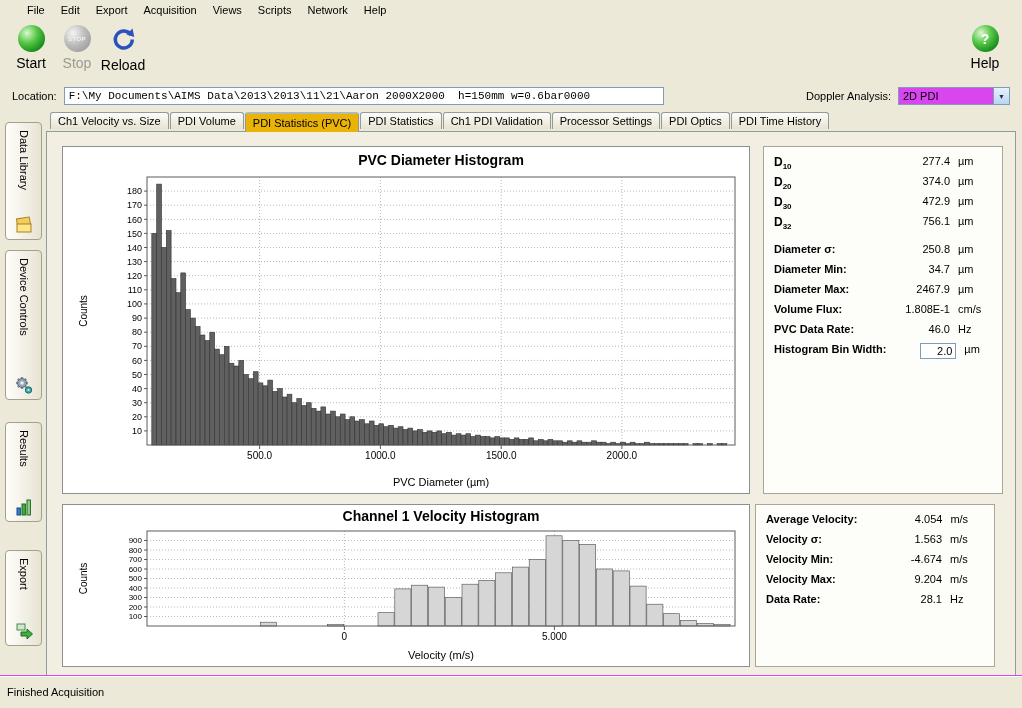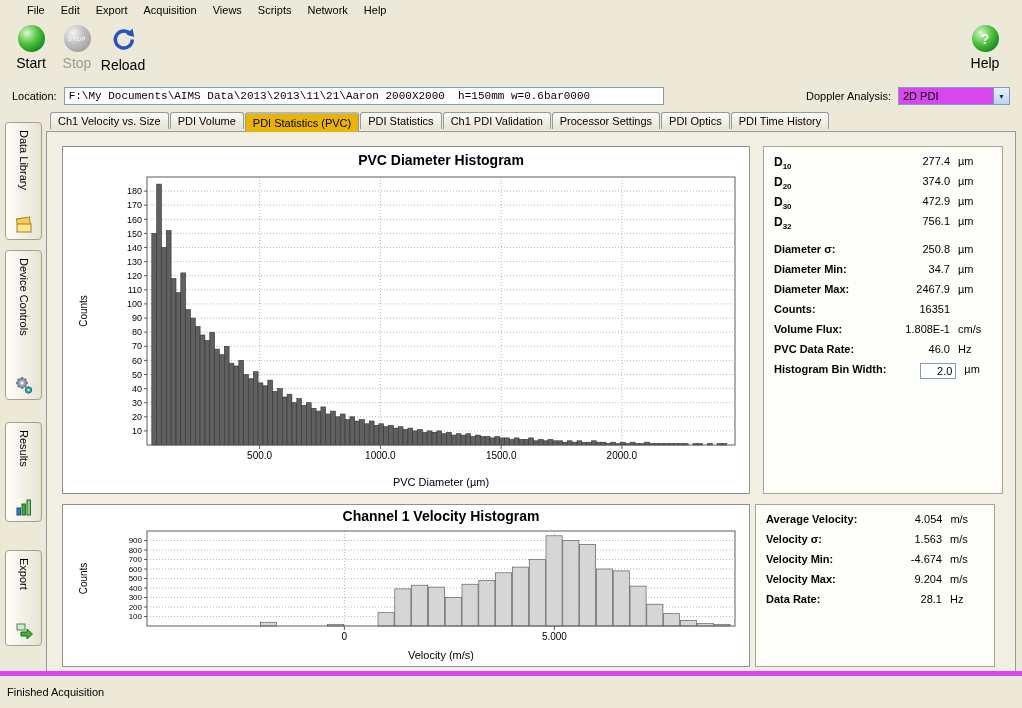--- a/index.html
+++ b/index.html
@@ -77,21 +77,21 @@
   .dbase { font-weight:bold; font-size:12px; }
   .slabel sub { font-size:8px; font-weight:bold; }
   .sval { width:86px; text-align:right; }
   .sunit { width:42px; padding-left:8px; }
   #binw-input { width:36px; height:16px; border:1px solid #7f9db9; background:#fff;
     font-family:inherit; font-size:11px; text-align:right; padding:0 3px; margin-right:0; }
   .binw-row .sval-wrap { width:86px; display:flex; justify-content:flex-end; }
 
   
   #statusbar { position:absolute; left:0; right:0; bottom:0; height:20px; background:#ece9d8;
-    border-top:5px solid #d946ef; box-shadow: inset 0 1px 0 #ffffff; display:flex; align-items:center; padding:16px 7px; }
+    border-top:1px solid #d946ef; box-shadow: inset 0 1px 0 #ffffff; display:flex; align-items:center; padding:16px 7px; }
 </style>
 </head>
 <body>
 
 <div id="menubar">
     <span class="menu-item">File</span>
     <span class="menu-item">Edit</span>
     <span class="menu-item">Export</span>
     <span class="menu-item">Acquisition</span>
     <span class="menu-item">Views</span>
@@ -426,25 +426,20 @@
               <span class="slabel">Diameter Min:</span>
               <span class="sval">34.7</span>
               <span class="sunit">µm</span>
             </div>
             <div class="srow">
               <span class="slabel">Diameter Max:</span>
               <span class="sval">2467.9</span>
               <span class="sunit">µm</span>
             </div>
             <div class="srow">
-              <span class="slabel">Counts:</span>
-              <span class="sval">16351</span>
-              <span class="sunit"></span>
-            </div>
-            <div class="srow">
               <span class="slabel">Volume Flux:</span>
               <span class="sval">1.808E-1</span>
               <span class="sunit">cm/s</span>
             </div>
             <div class="srow">
               <span class="slabel">PVC Data Rate:</span>
               <span class="sval">46.0</span>
               <span class="sunit">Hz</span>
             </div>
           </div>

